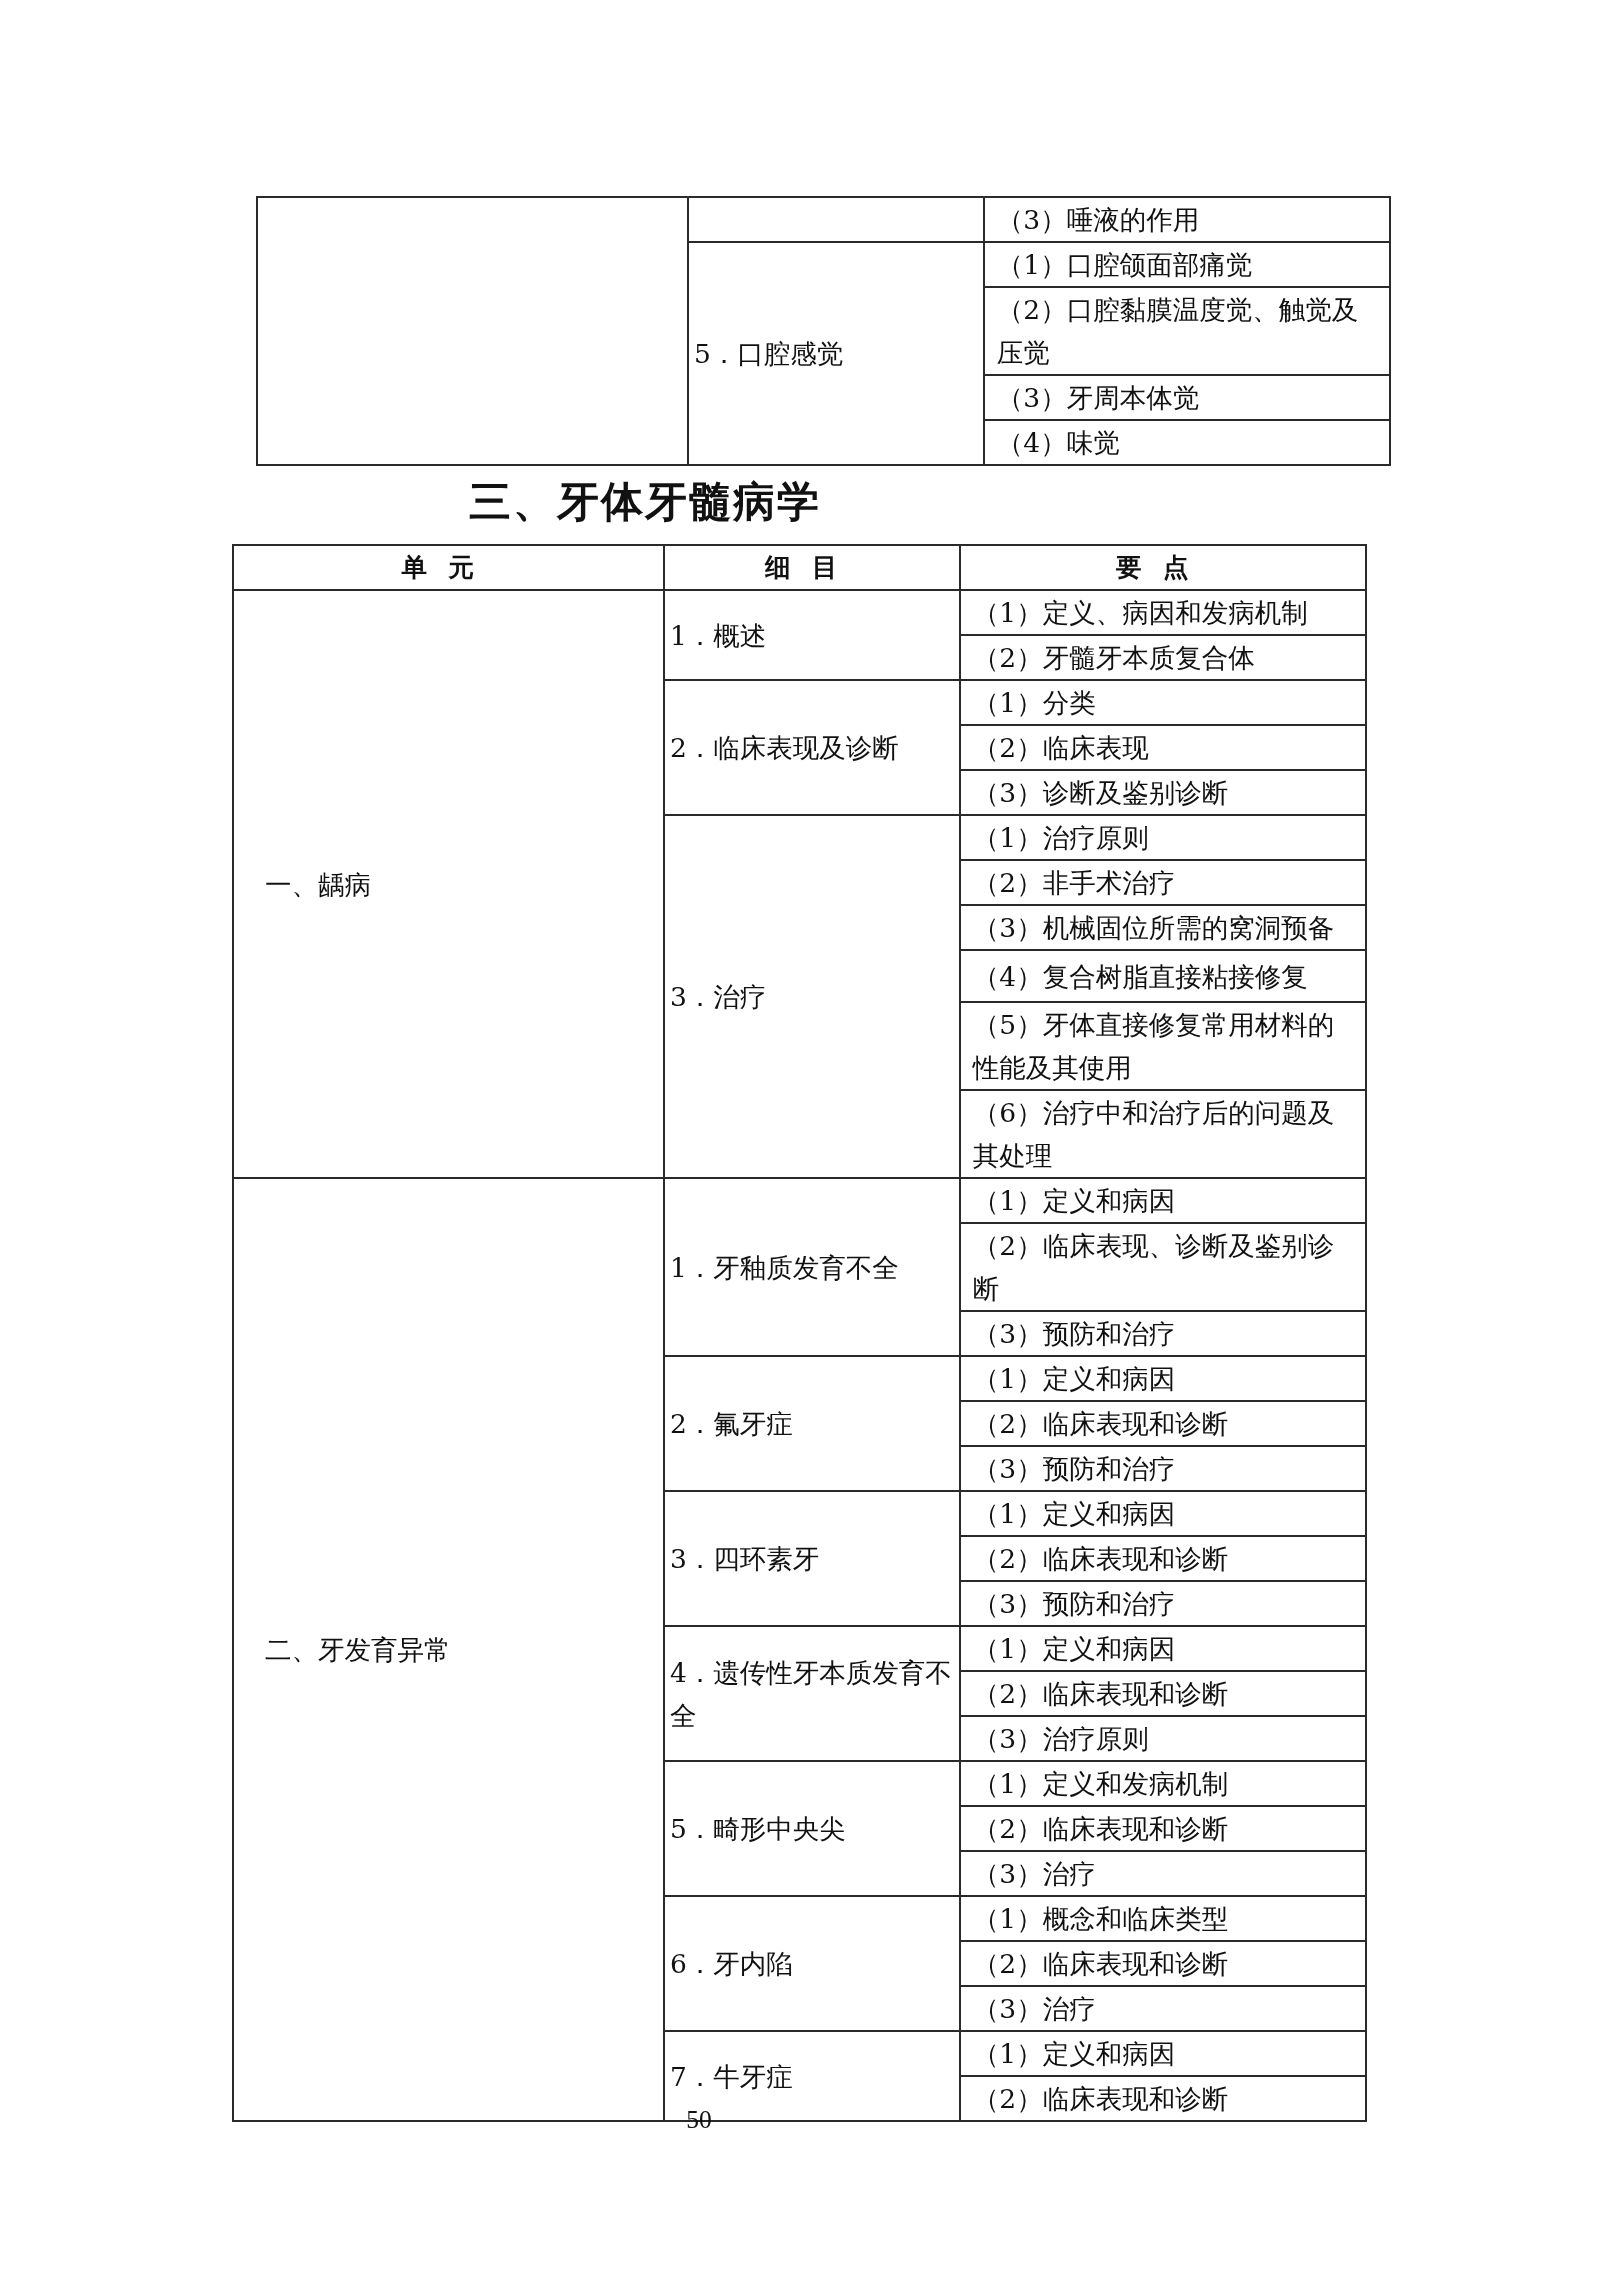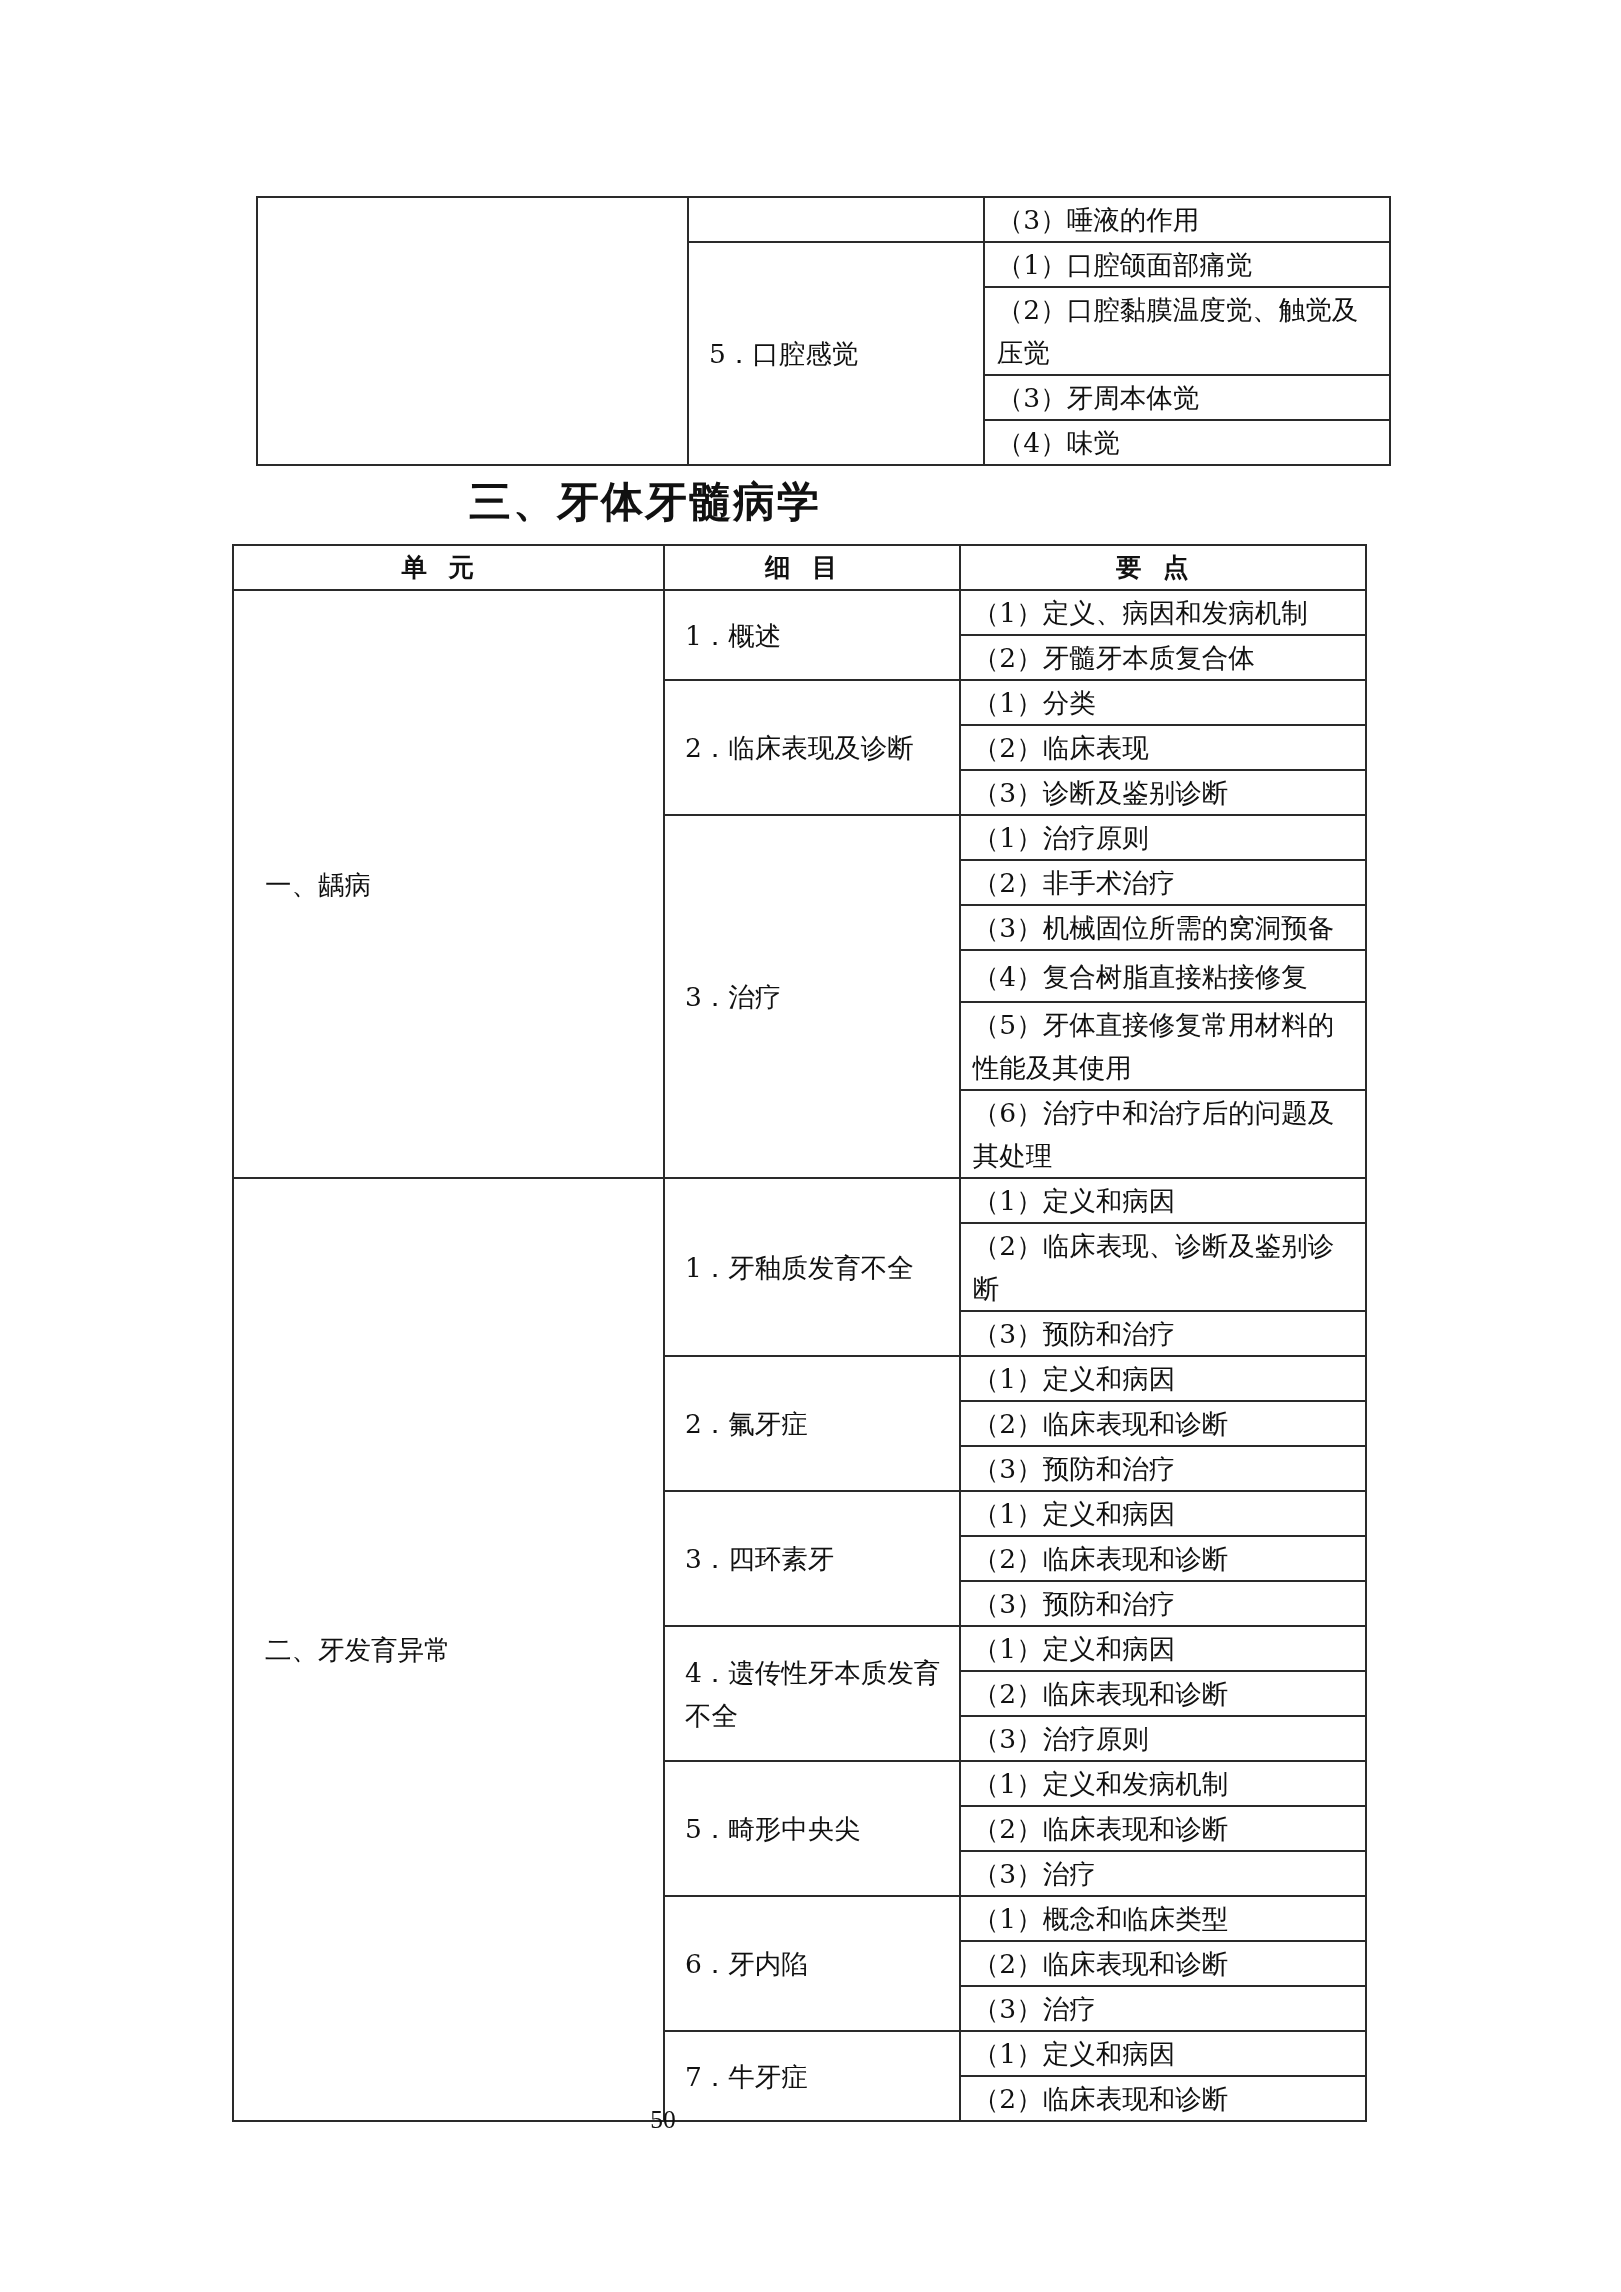--- a/index.html
+++ b/index.html
@@ -27,21 +27,21 @@
       padding: 0;
       font-size: 26.5px;
       font-weight: normal;
       line-height: 43px;
       vertical-align: middle;
     }
     table.grid td.unit {
       padding-left: 31px;
     }
     table.grid td.item {
-      padding-left: 20px;
+      padding-left: 5px;
       padding-right: 5.9px;
     }
     table.grid td.point {
       padding-left: 11.8px;
       padding-right: 7.8px;
     }
     table.grid th {
       text-align: center;
       font-weight: bold;
       font-family: "DejaVu Sans", "Liberation Sans", sans-serif;
@@ -70,20 +70,21 @@
     }
     .page-number {
       position: absolute;
       top: 2103px;
       left: 0;
       width: 1326px;
       text-align: center;
       font-family: "Liberation Serif", "DejaVu Serif", serif;
       font-size: 25.5px;
       line-height: 33px;
+      padding-left: 36px;
     }
   </style>
 </head>
 <body>
 
 <table class="grid" id="table-top">
   <colgroup>
       <col class="c1">
       <col class="c2">
       <col class="c3">

